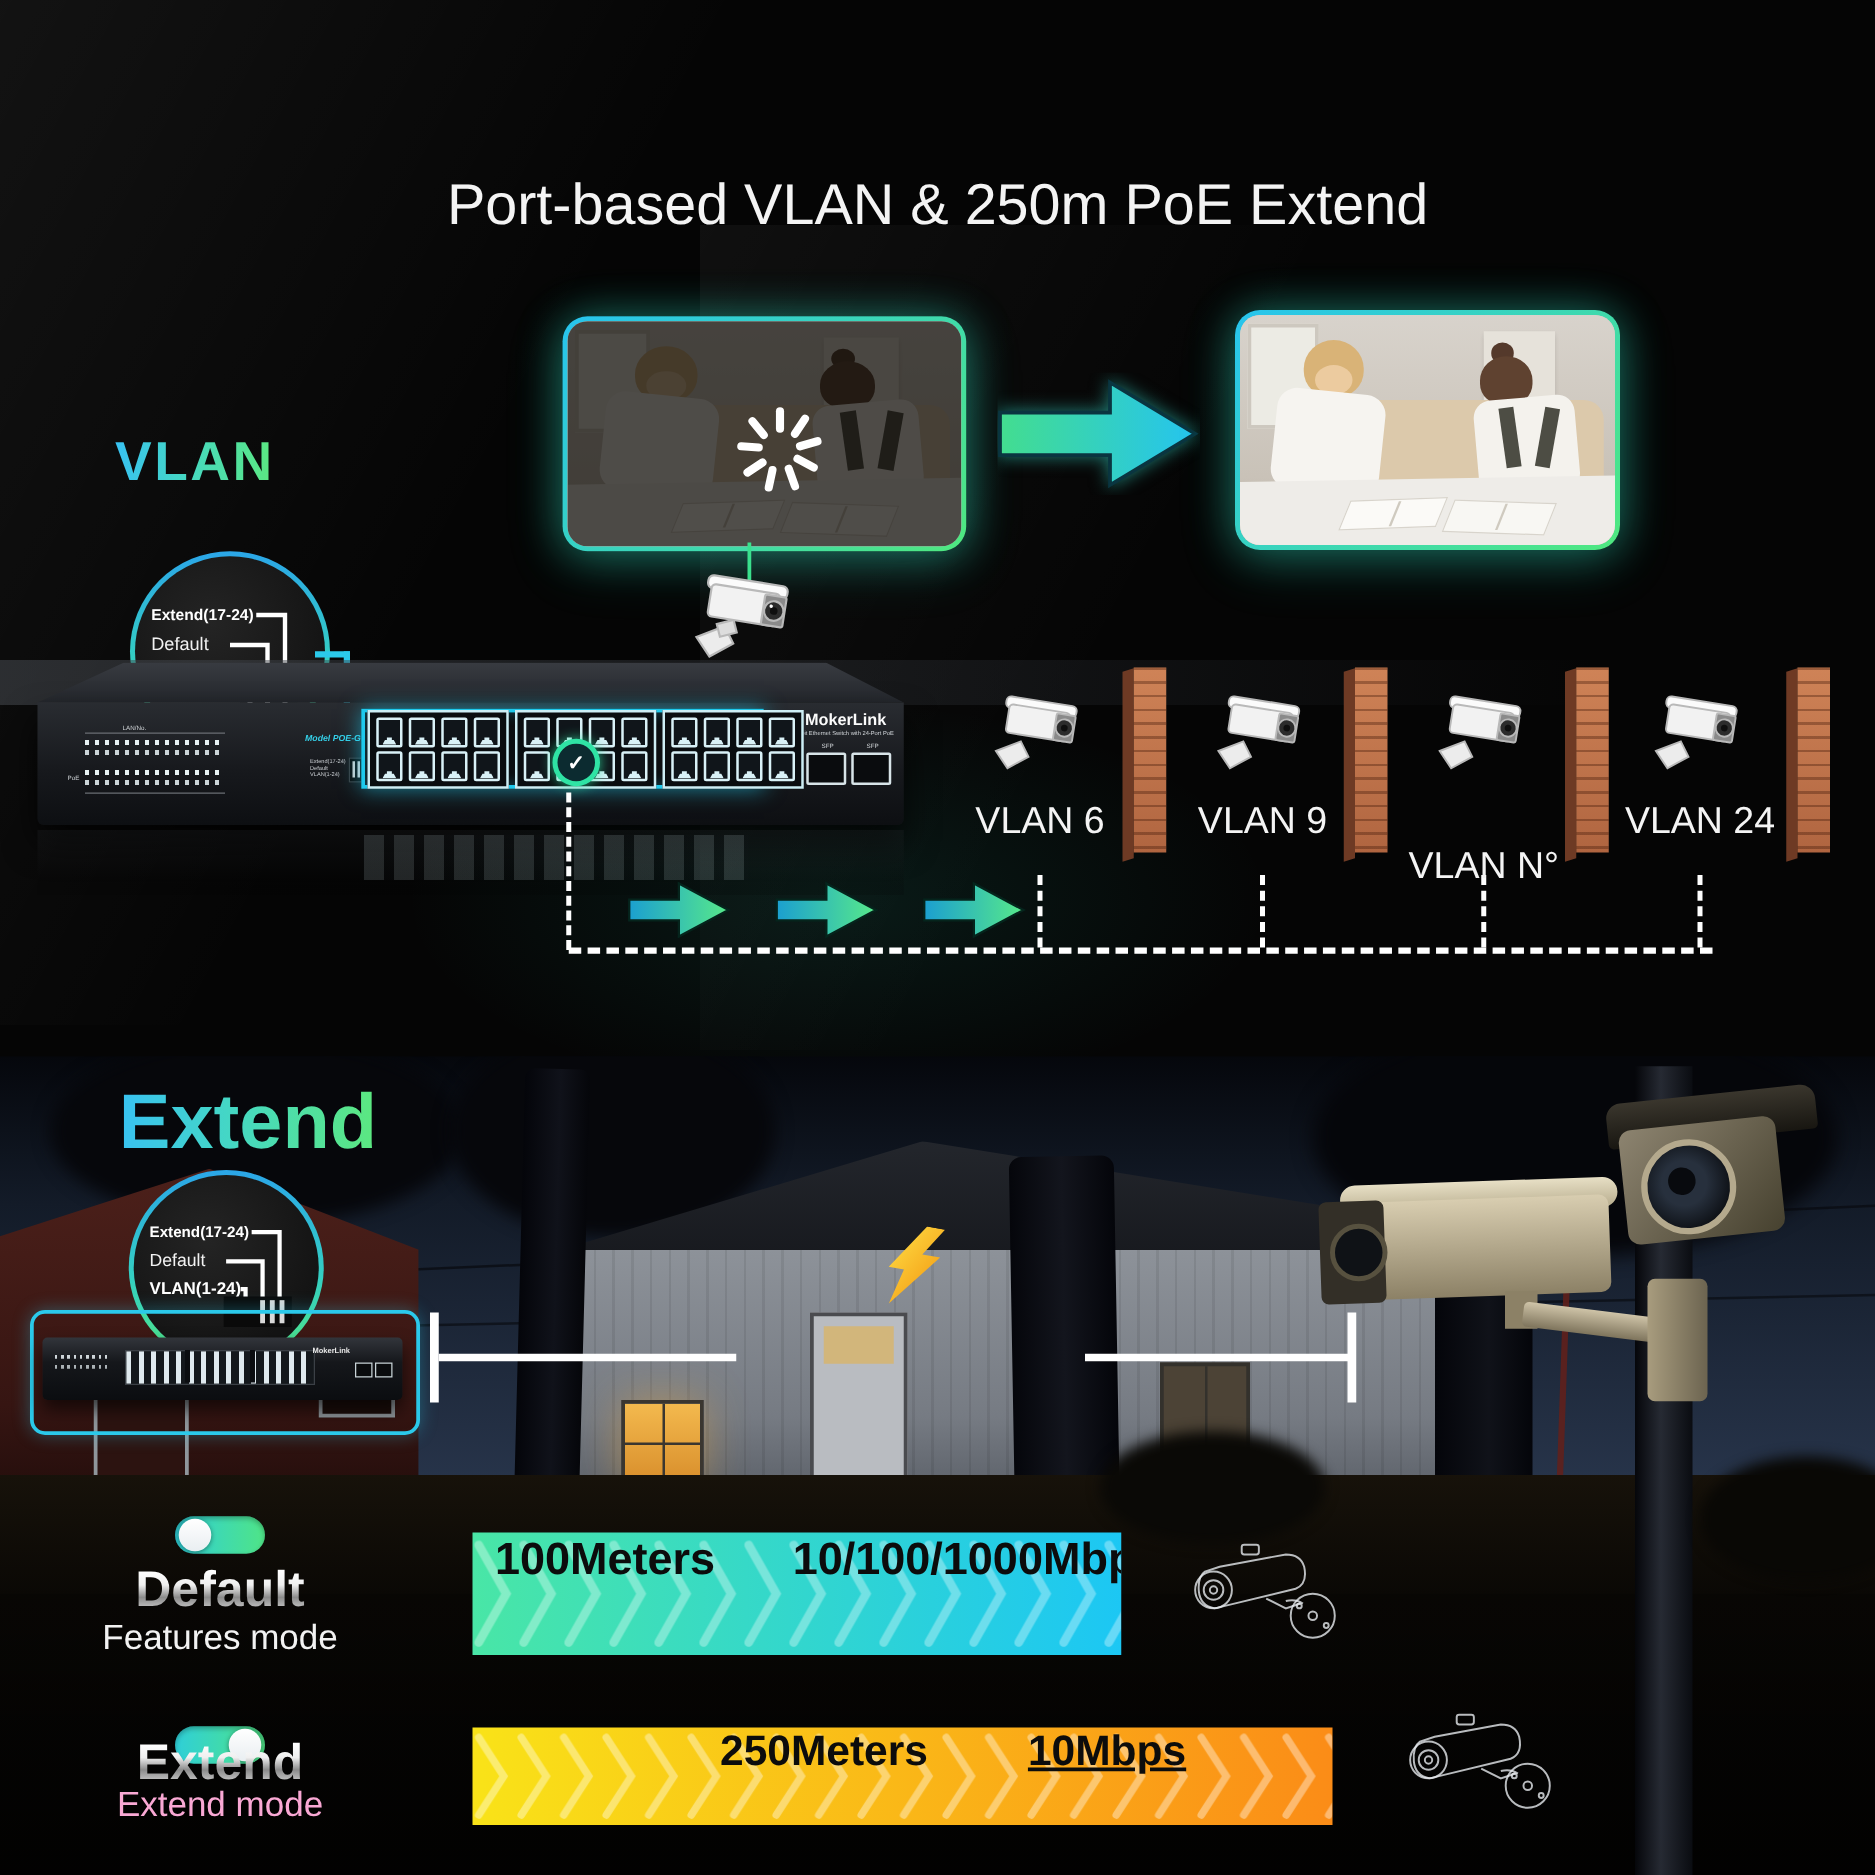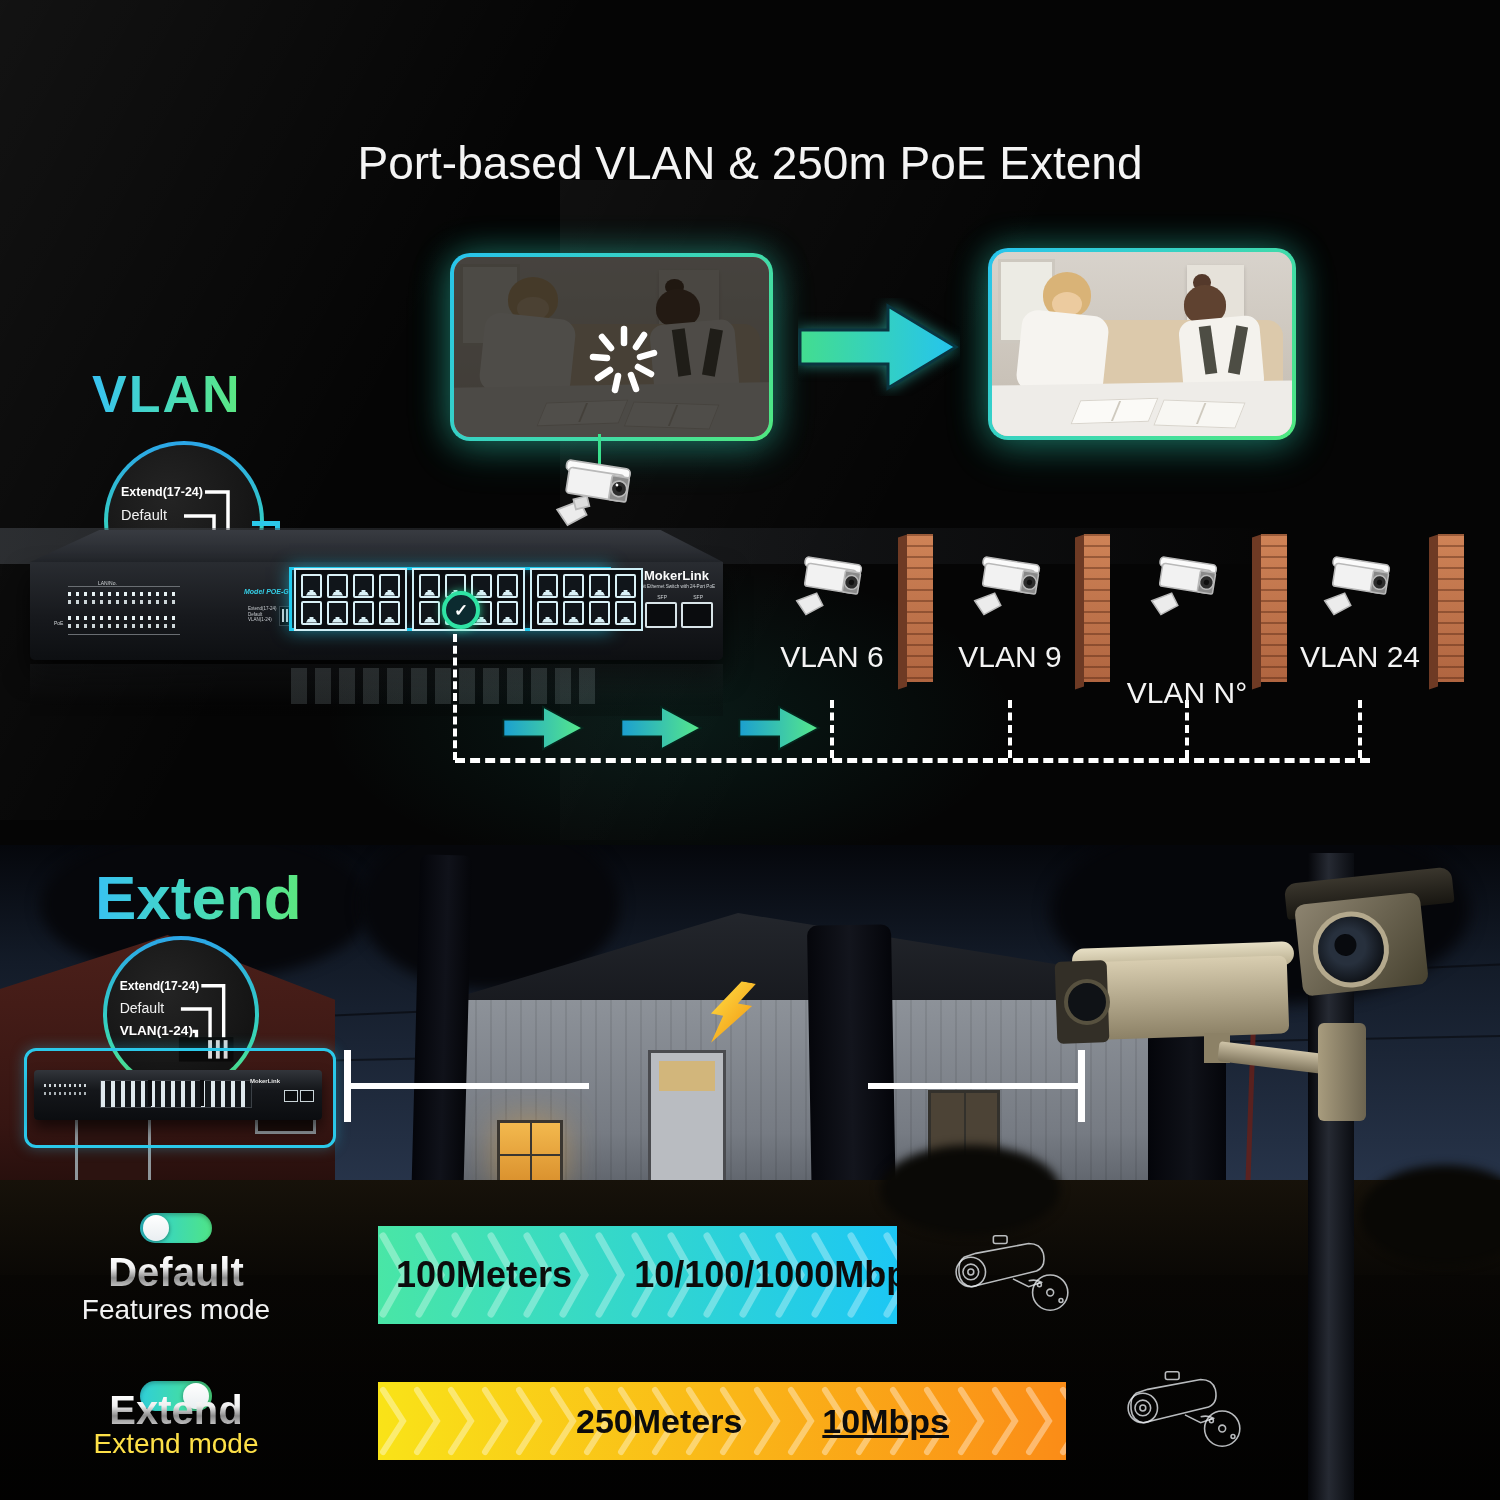--- a/index.html
+++ b/index.html
@@ -60,21 +60,21 @@
 
   .dash-v{border-left:4px dashed #fff;}
   .dash-h{border-top:5px dashed #fff;}
 
   
   .toggle{width:72px;height:30px;border-radius:16px;background:linear-gradient(90deg,#2fcfd8,#4fe487);position:relative;box-shadow:inset 0 2px 4px rgba(0,0,0,.28);}
   .knob{position:absolute;top:2px;width:26px;height:26px;border-radius:50%;background:linear-gradient(180deg,#ffffff,#e9eef1);box-shadow:0 1px 4px rgba(0,0,0,.45);}
   .silver-text{font-weight:bold;background:linear-gradient(180deg,#ffffff 15%,#efefef 40%,#8b8b8b 62%,#e9e9e9 95%);
      -webkit-background-clip:text;background-clip:text;color:transparent;}
 
-  .bar{overflow:hidden;display:flex;align-items:center;color:#0c0c0c;font-weight:bold;}
+  .bar{overflow:hidden;display:flex;color:#0c0c0c;font-weight:bold;}
   .bar svg{position:absolute;inset:0;}
   .bar span{position:relative;z-index:2;}
 
   .wall-side{position:absolute;left:0;top:2px;bottom:-6px;width:9px;background:#6e3a24;transform:skewY(-18deg);}
   .wall-face{position:absolute;left:9px;top:0;bottom:0;width:26px;background:
      repeating-linear-gradient(180deg,rgba(60,20,5,.35) 0 2px,rgba(0,0,0,0) 2px 11px),
      linear-gradient(180deg,#cf8357,#b06540);}
   .cam-label{font-size:30px;color:#f4f4f4;text-align:center;}
 </style>
 </head>
@@ -168,21 +168,21 @@
         <rect x="22" y="14" width="74" height="12" rx="5" fill="#fbfbfb"></rect>
         <rect x="26" y="22" width="64" height="30" rx="4" fill="#f2f2f2"></rect>
         <rect x="76" y="24" width="20" height="28" rx="2" fill="#8a8a8a"></rect>
         <circle cx="86" cy="38" r="9" fill="#2c2c2c"></circle>
         <circle cx="86" cy="38" r="3.5" fill="#0f0f0f" stroke="none"></circle>
         <circle cx="83" cy="34" r="1.6" fill="#ffffff" stroke="none"></circle>
       </g>
     </g>
   </svg>
 
-  <div class="abs grad-heading" style="left:92px;top:364px;font-size:52px;letter-spacing:2px;">VLAN</div>
+  <div class="abs grad-heading" style="left:92px;top:345px;font-size:44px;letter-spacing:2px;">VLAN</div>
 
   <div class="abs dip-circle" style="left:104px;top:441px;width:152px;height:152px;">
     <div class="dip-circle-inner">
       <svg width="144" height="144" viewBox="0 0 144 144">
         <text x="13" y="51" font-size="12.5" font-weight="bold" fill="#ffffff">Extend(17-24)</text>
         <text x="13" y="75" font-size="14.5" fill="#f2f2f2">Default</text>
         <text x="13" y="98" font-size="14" font-weight="bold" fill="#ffffff">VLAN(1-24)</text>
         <g stroke="#ffffff" stroke-width="3.5" fill="none">
           <path d="M97 47 H120 V101"></path>
           <path d="M76 71 H106 V101"></path>
@@ -475,21 +475,21 @@
   <div class="abs toggle" style="left:140px;top:1213px;">
     <div class="knob" style="left:3px;"></div>
   </div>
   <div class="abs silver-text" style="left:66px;top:1250px;width:220px;text-align:center;font-size:40px;">Default</div>
   <div class="abs" style="left:46px;top:1294px;width:260px;text-align:center;font-size:28px;color:#f2f2f2;">Features mode</div>
 
   <div class="abs toggle" style="left:140px;top:1351px;">
     <div class="knob" style="right:3px;"></div>
   </div>
   <div class="abs silver-text" style="left:66px;top:1388px;width:220px;text-align:center;font-size:40px;">Extend</div>
-  <div class="abs" style="left:46px;top:1428px;width:260px;text-align:center;font-size:28px;color:#fde047;">Extend mode</div>
+  <div class="abs" style="left:46px;top:1428px;width:260px;text-align:center;font-size:28px;color:#f9a8d4;">Extend mode</div>
 
   <div class="abs bar" style="left:378px;top:1226px;width:519px;height:98px;background:linear-gradient(90deg,#49e6a6,#1cc7f4);font-size:36px;">
     <svg viewBox="0 0 519 98" preserveAspectRatio="none">
       <defs>
           <pattern id="chev1" width="36" height="98" patternUnits="userSpaceOnUse">
         <path d="M5 10 L27 49 L5 88" stroke="rgba(255,255,255,0.33)" stroke-width="7" fill="none" stroke-linecap="round"></path>
       </pattern>
         </defs>
       <rect width="519" height="98" fill="url(#chev1)"></rect>
     </svg>

